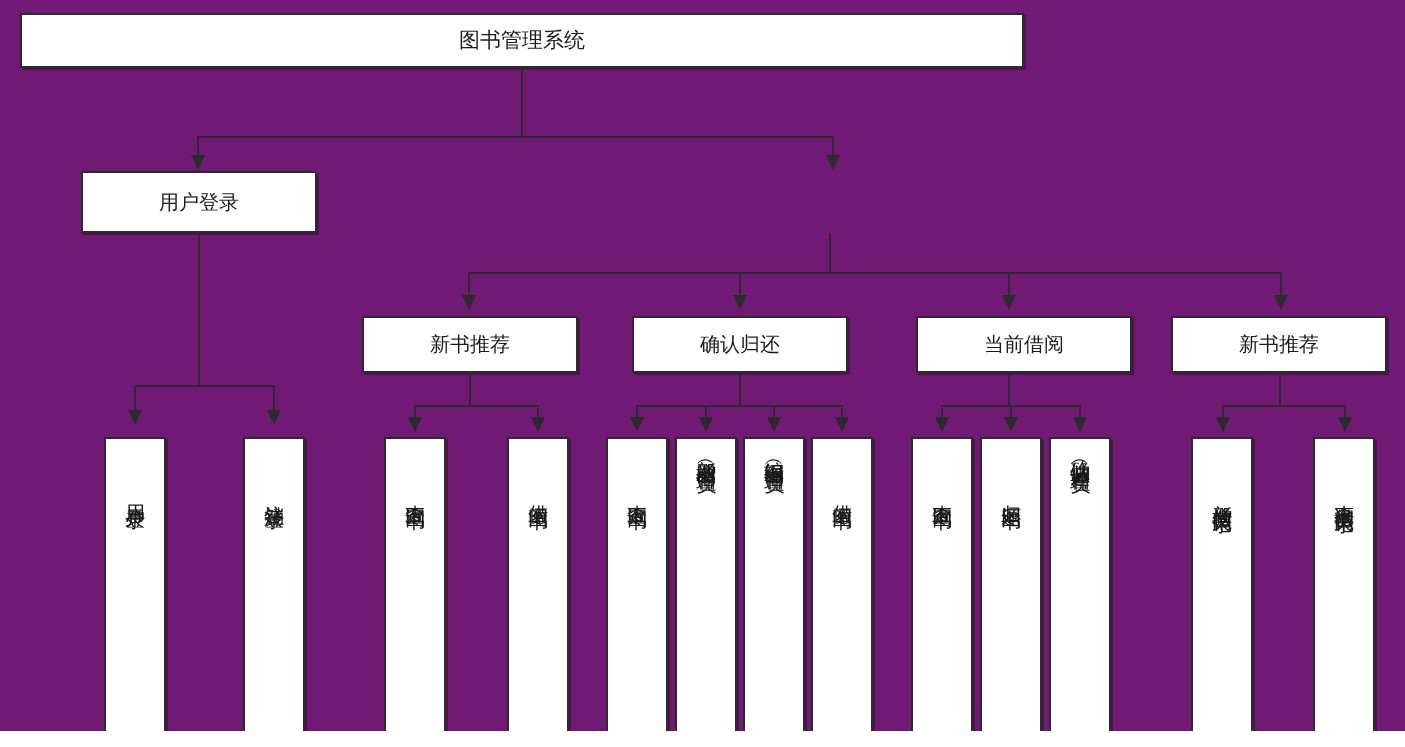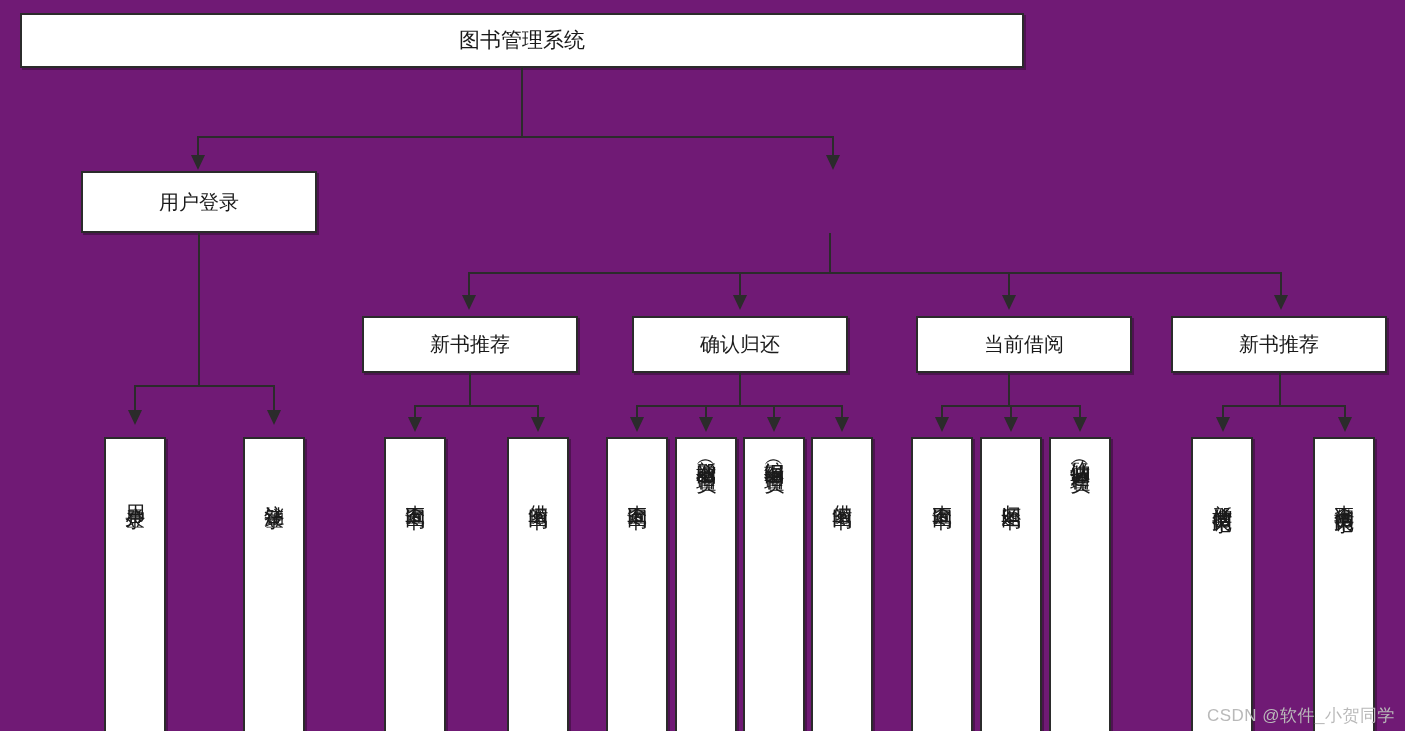--- a/index.html
+++ b/index.html
@@ -206,15 +206,14 @@
     <span class="node-label">确认归还（管理员）</span>
   </div>
 
   <div class="node leaf mid" style="left:1191px; top:437px; width:62px; height:298px;">
     <span class="node-label">新增借阅记录</span>
   </div>
   <div class="node leaf mid" style="left:1313px; top:437px; width:62px; height:298px;">
     <span class="node-label">查询借阅记录</span>
   </div>
 
-  <div id="watermark">CSDN @软件_小贺同学</div>
 
 </div>
 
 </body></html>

